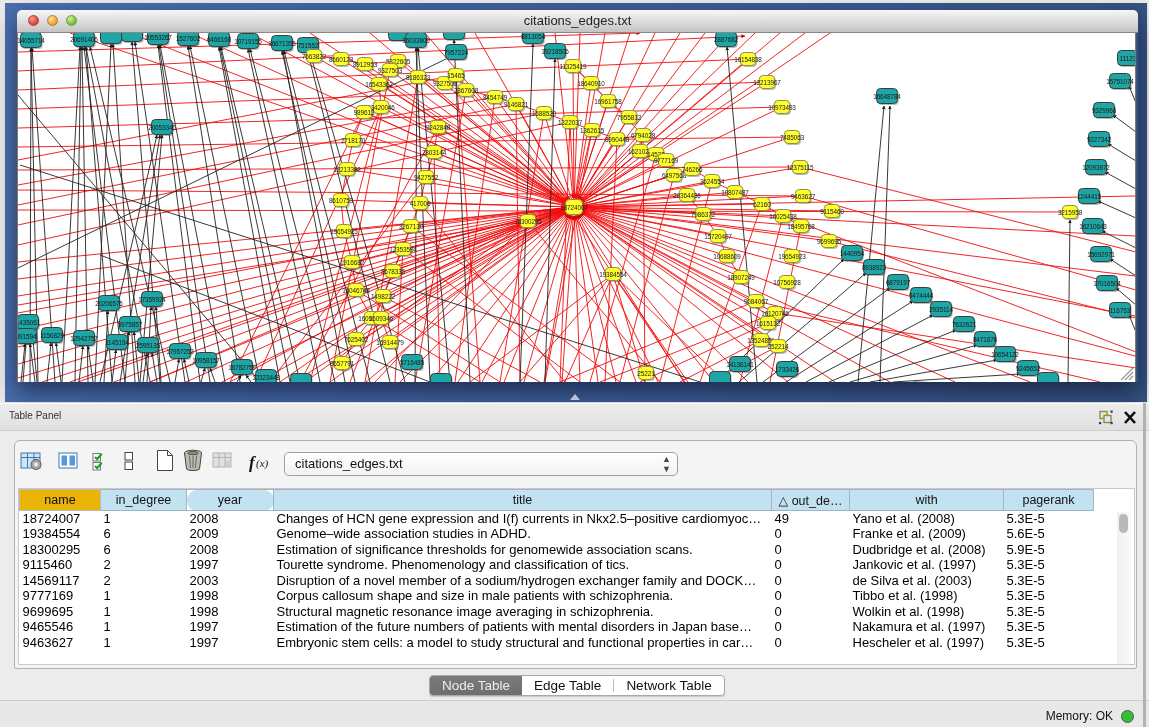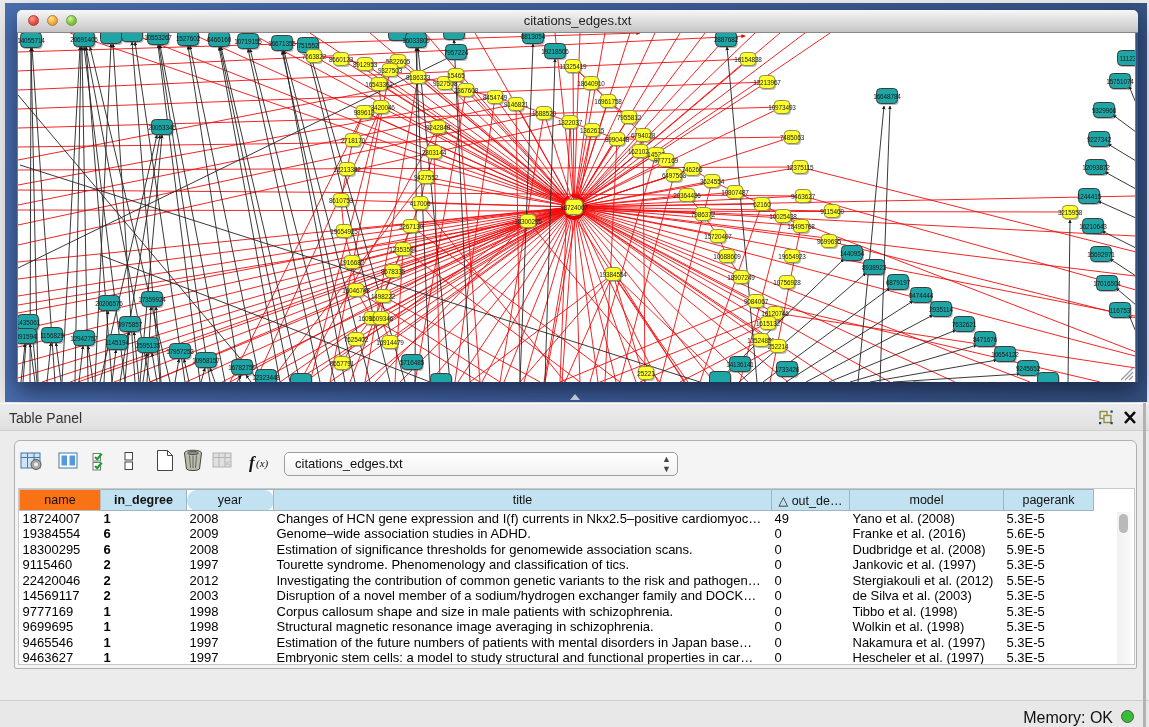--- a/index.html
+++ b/index.html
@@ -10,45 +10,45 @@
   border-radius:5px 5px 0 0; box-shadow:0 10px 22px rgba(5,10,30,0.55); }
 #titlebar { position:absolute; left:0; top:0; width:100%; height:23px; border-radius:5px 5px 0 0;
   background:linear-gradient(#f7f7f7,#d9d9d9 60%,#c4c4c4); border-bottom:1px solid #888;
   text-align:center; font-size:13px; color:#222; line-height:22px; }
 .tl { position:absolute; top:5px; width:11px; height:11px; border-radius:50%; }
 #tl1 { left:11px; background:radial-gradient(circle at 35% 30%,#ff9a90,#e5493c 60%,#b33); border:0.5px solid #a94440;}
 #tl2 { left:30px; background:radial-gradient(circle at 35% 30%,#ffe0a0,#f1a832 60%,#c8861e); border:0.5px solid #b08030;}
 #tl3 { left:49px; background:radial-gradient(circle at 35% 30%,#d2f0a0,#7fc03c 60%,#5e9e28); border:0.5px solid #6e9e40;}
 #canvas { position:absolute; left:0; top:23px; width:1119px; height:349px; background:#fff; overflow:hidden; border-left:1px solid #7a7a7a; border-right:1px solid #7a7a7a;}
 #tpbar { position:absolute; left:0; top:403px; width:1149px; height:28px; background:linear-gradient(#ececec,#e0e0e0); border-top:1px solid #fff; border-bottom:1px solid #cfcfcf; }
-#tpbar span { position:absolute; left:9px; top:6px; font-size:14px; color:#333; }
+#tpbar span { position:absolute; left:9px; top:6px; font-size:10px; color:#333; }
 #panelbg { position:absolute; left:0; top:431px; width:1149px; height:296px; background:#ececec; }
 #inner { position:absolute; left:14px; top:440px; width:1123px; height:229px; background:#f4f4f4;
   border:1px solid #b0b0b0; border-radius:6px 6px 2px 2px; }
 #toolbar { position:absolute; left:0; top:0; width:100%; height:43px; }
 #combo { position:absolute; left:269px; top:11px; width:394px; height:24px; background:linear-gradient(#fff,#f2f2f2);
   border:1px solid #9f9f9f; border-radius:5px; font-size:13px; color:#111; line-height:22px; padding-left:10px; }
 #combo .st { position:absolute; right:6px; top:1px; font-size:9px; color:#444; line-height:10px; }
 #tablewrap { position:absolute; left:3px; top:47px; width:1117px; height:177px; background:#fff; overflow:hidden; border:1px solid #c8c8c8;}
 table { border-collapse:collapse; table-layout:fixed; width:1104px; font-size:13px; }
 th { height:21px; background:#c2e2f2; border:1px solid #9fb6c2; font-weight:normal; font-size:12.5px; color:#111; padding:0; }
-th.c1 { background:#f97316; border-color:#bdbdbd;margin-left:48px; }
+th.c1 { background:#eab308; border-color:#bdbdbd;margin-left:48px; }
 th.c8, td.c8 { border:none; background:#fff; }
 td { height:15.5px; padding:0 0 0 3px; color:#000; white-space:nowrap; overflow:hidden; }
 td.c6 { }
-.c1 { width:81px; } .c2 { width:86px;font-weight:bold; } .c3 { width:87px;border-radius:10px; } .c4 { width:498px; }
+.c1 { width:81px; } .c2 { width:86px; } .c3 { width:87px;border-radius:10px; } .c4 { width:498px; }
 .c5 { width:78px;margin-left:32px; } .c6 { width:154px; } .c7 { width:90px; } .c8 { width:30px; }
 #vscroll { position:absolute; right:3px; top:23px; width:14px; height:152px; background:linear-gradient(90deg,#f0f0f0,#fafafa); }
 #vthumb { position:absolute; left:2px; top:2px; width:9px; height:19px; background:#b9b9b9; border-radius:5px; }
 #tabs { position:absolute; left:429px; top:675px; height:21px; display:flex; border:1px solid #a9a9a9; border-radius:4px; overflow:hidden; background:#fff; box-shadow:0 1px 1px rgba(0,0,0,0.15);}
 #tabs div { font-size:13.5px; line-height:19px; padding:0 12px; color:#111; }
 #tabs .sel { background:linear-gradient(#7b7b7b,#6e6e6e); color:#eee; }
 #tabs .sep { padding:0; width:1px; background:#bbb; margin:3px 0; }
 #status { position:absolute; left:0; top:700px; width:1149px; height:27px; background:#e8e8e8; border-top:1px solid #cdcdcd; }
-#mem { position:absolute; right:36px; top:8px; font-size:16px; color:#111; }
+#mem { position:absolute; right:36px; top:8px; font-size:12px; color:#111; }
 #dot { position:absolute; right:15px; top:9px; width:13px; height:13px; border-radius:50%; background:#35c033; border:1px solid #555; }
 #redge { position:absolute; left:1143px; top:403px; width:3px; height:324px; background:#b2b2b2; }
 </style></head>
 <body>
 <div id="stage">
   <div id="desk"></div>
   <div id="win">
     <div id="canvas"><svg id="net" width="1117" height="349" viewBox="18 33 1117 349">
 <defs>
             <marker id="ar" viewBox="0 0 10 10" refX="9" refY="5" markerWidth="4.5" markerHeight="4.5" orient="auto-start-reverse">
@@ -887,41 +887,41 @@
     </div>
     <div id="tablewrap">
       <table>
         <tbody>
             <tr>
           <th class="c1">name</th>
               <th class="c2">in_degree</th>
               <th class="c3">year</th>
               <th class="c4">title</th>
           <th class="c5">△ out_de…</th>
-              <th class="c6">model</th>
+              <th class="c6">with</th>
               <th class="c7">pagerank</th>
               <th class="c8"></th>
         </tr>
         <tr>
               <td class="c1">18724007</td>
               <td class="c2">1</td>
               <td class="c3">2008</td>
               <td class="c4">Changes of HCN gene expression and I(f) currents in Nkx2.5–positive cardiomyoc…</td>
               <td class="c5">49</td>
               <td class="c6">Yano et al. (2008)</td>
               <td class="c7">5.3E-5</td>
               <td class="c8"></td>
             </tr>
 <tr>
               <td class="c1">19384554</td>
               <td class="c2">6</td>
               <td class="c3">2009</td>
               <td class="c4">Genome–wide association studies in ADHD.</td>
               <td class="c5">0</td>
-              <td class="c6">Franke et al. (2016)</td>
+              <td class="c6">Franke et al. (2009)</td>
               <td class="c7">5.6E-5</td>
               <td class="c8"></td>
             </tr>
 <tr>
               <td class="c1">18300295</td>
               <td class="c2">6</td>
               <td class="c3">2008</td>
               <td class="c4">Estimation of significance thresholds for genomewide association scans.</td>
               <td class="c5">0</td>
               <td class="c6">Dudbridge et al. (2008)</td>
@@ -929,30 +929,20 @@
               <td class="c8"></td>
             </tr>
 <tr>
               <td class="c1">9115460</td>
               <td class="c2">2</td>
               <td class="c3">1997</td>
               <td class="c4">Tourette syndrome. Phenomenology and classification of tics.</td>
               <td class="c5">0</td>
               <td class="c6">Jankovic et al. (1997)</td>
               <td class="c7">5.3E-5</td>
-              <td class="c8"></td>
-            </tr>
-<tr>
-              <td class="c1">22420046</td>
-              <td class="c2">2</td>
-              <td class="c3">2012</td>
-              <td class="c4">Investigating the contribution of common genetic variants to the risk and pathogen…</td>
-              <td class="c5">0</td>
-              <td class="c6">Stergiakouli et al. (2012)</td>
-              <td class="c7">5.5E-5</td>
               <td class="c8"></td>
             </tr>
 <tr>
               <td class="c1">14569117</td>
               <td class="c2">2</td>
               <td class="c3">2003</td>
               <td class="c4">Disruption of a novel member of a sodium/hydrogen exchanger family and DOCK…</td>
               <td class="c5">0</td>
               <td class="c6">de Silva et al. (2003)</td>
               <td class="c7">5.3E-5</td>
@@ -998,18 +988,24 @@
               <td class="c7">5.3E-5</td>
               <td class="c8"></td>
             </tr>
       </tbody>
         </table>
       <div id="vscroll">
           <div id="vthumb"></div>
         </div>
     </div>
   </div>
+  <div id="tabs">
+    <div class="sel">Node Table</div>
+      <div>Edge Table</div>
+      <div class="sep"></div>
+      <div>Network Table</div>
+  </div>
   <div id="status">
       <span id="mem">Memory: OK</span>
       <span id="dot"></span>
     </div>
   <div id="redge"></div>
 </div>
 
 </body></html>

